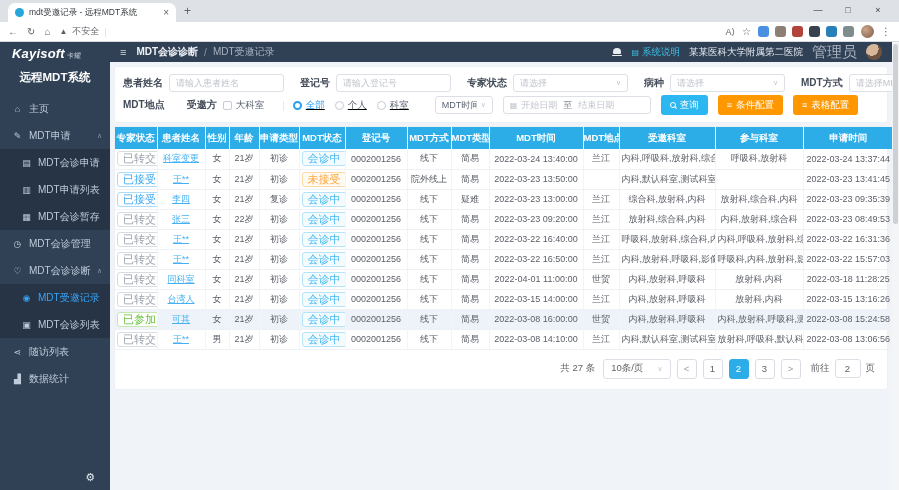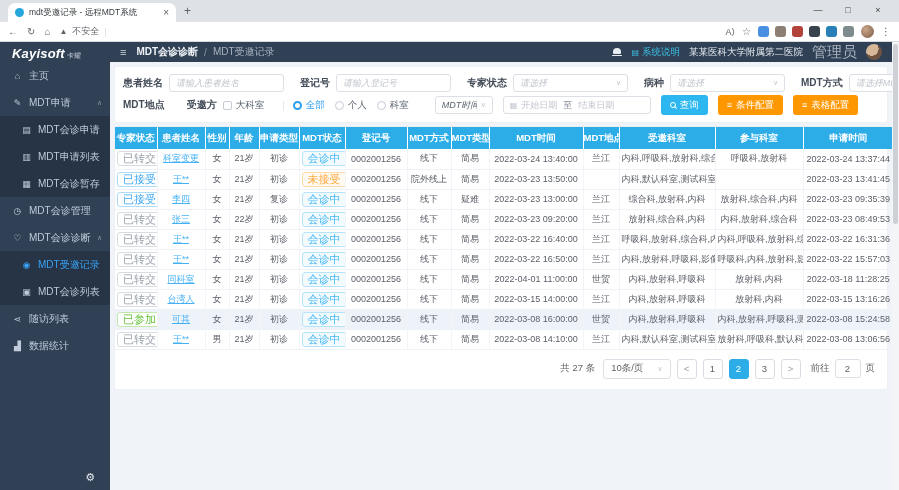--- a/index.html
+++ b/index.html
@@ -63,21 +63,21 @@
 
   
   .content{position:absolute;left:110px;top:20px;width:782px;height:428px;background:#f0f3f7;overflow:hidden;}
   .card{background:#fff;margin:5px 5px 0 5px;border-radius:2px;box-shadow:0 0 2px rgba(0,0,0,.06);}
   .filter-card{padding:5px 8px 6px;}
   .filter-row{display:flex;align-items:center;height:22px;}
   .f-item{display:flex;align-items:center;margin-right:16px;}
   .f-label{font-weight:bold;color:#424b57;font-size:10px;margin-right:6px;white-space:nowrap;}
   .f-box{height:18px;border:1px solid #dcdfe6;border-radius:3px;display:flex;align-items:center;
     padding:0 6px;font-size:9px;color:#c0c4cc;background:#fff;}
-  .f-box .ph{flex:1;white-space:nowrap;overflow:hidden;font-style:italic;}
+  .f-box .ph{flex:1;white-space:nowrap;overflow:hidden;}
   .f-caret{color:#c0c4cc;font-size:7px;margin-left:4px;}
   .w115{width:115px;} .w58{width:58px;}
   .chk{width:9px;height:9px;border:1px solid #c6cbd4;border-radius:2px;margin-right:4px;}
   .chk-label{font-size:9.5px;color:#5a6270;}
   .pipe{color:#dfe3e8;margin:0 8px;font-size:10px;}
   .radio{width:9px;height:9px;border:1px solid #c6cbd4;border-radius:50%;margin-right:4px;background:#fff;}
   .radio.on{border:2.5px solid #2b9df0;}
   .r-item{display:flex;align-items:center;margin-right:10px;}
   .r-item .lab{font-size:9.5px;color:#5a6270;}
   .r-item.on .lab{color:#2b9df0;}
@@ -174,20 +174,21 @@
   </div>
 </div>
 
 <div class="app">
 
   <div class="sidebar">
     <div class="logo-row">
       <span class="logo-main">Kayisoft</span>
       <span class="logo-sub">卡耀</span>
     </div>
+    <div class="sys-title">远程MDT系统</div>
     <div id="sidebar-menu">
         <div class="menu-item">
           <span class="mi-icon">⌂</span>
           <span class="mi-label">主页</span>
         </div>
         <div class="menu-item">
           <span class="mi-icon">✎</span>
           <span class="mi-label">MDT申请</span>
           <span class="caret">∧</span>
         </div>
@@ -290,21 +291,21 @@
         <div class="f-item">
           <span class="f-label">MDT地点</span>
         </div>
         <div class="f-item">
           <span class="f-label">受邀方</span>
           <span class="r-item">
             <span class="chk"></span>
             <span class="chk-label">大科室</span>
           </span>
           <span class="pipe">|</span>
-          <span id="radio-slot" style="display:flex;align-items:center;">
+          <span id="radio-slot" style="display:flex;align-items:center;text-decoration:underline;">
               <span class="r-item on">
                 <span class="radio on"></span>
                 <span class="lab">全部</span>
               </span>
               <span class="r-item">
                 <span class="radio"></span>
                 <span class="lab">个人</span>
               </span>
               <span class="r-item">
                 <span class="radio"></span>

